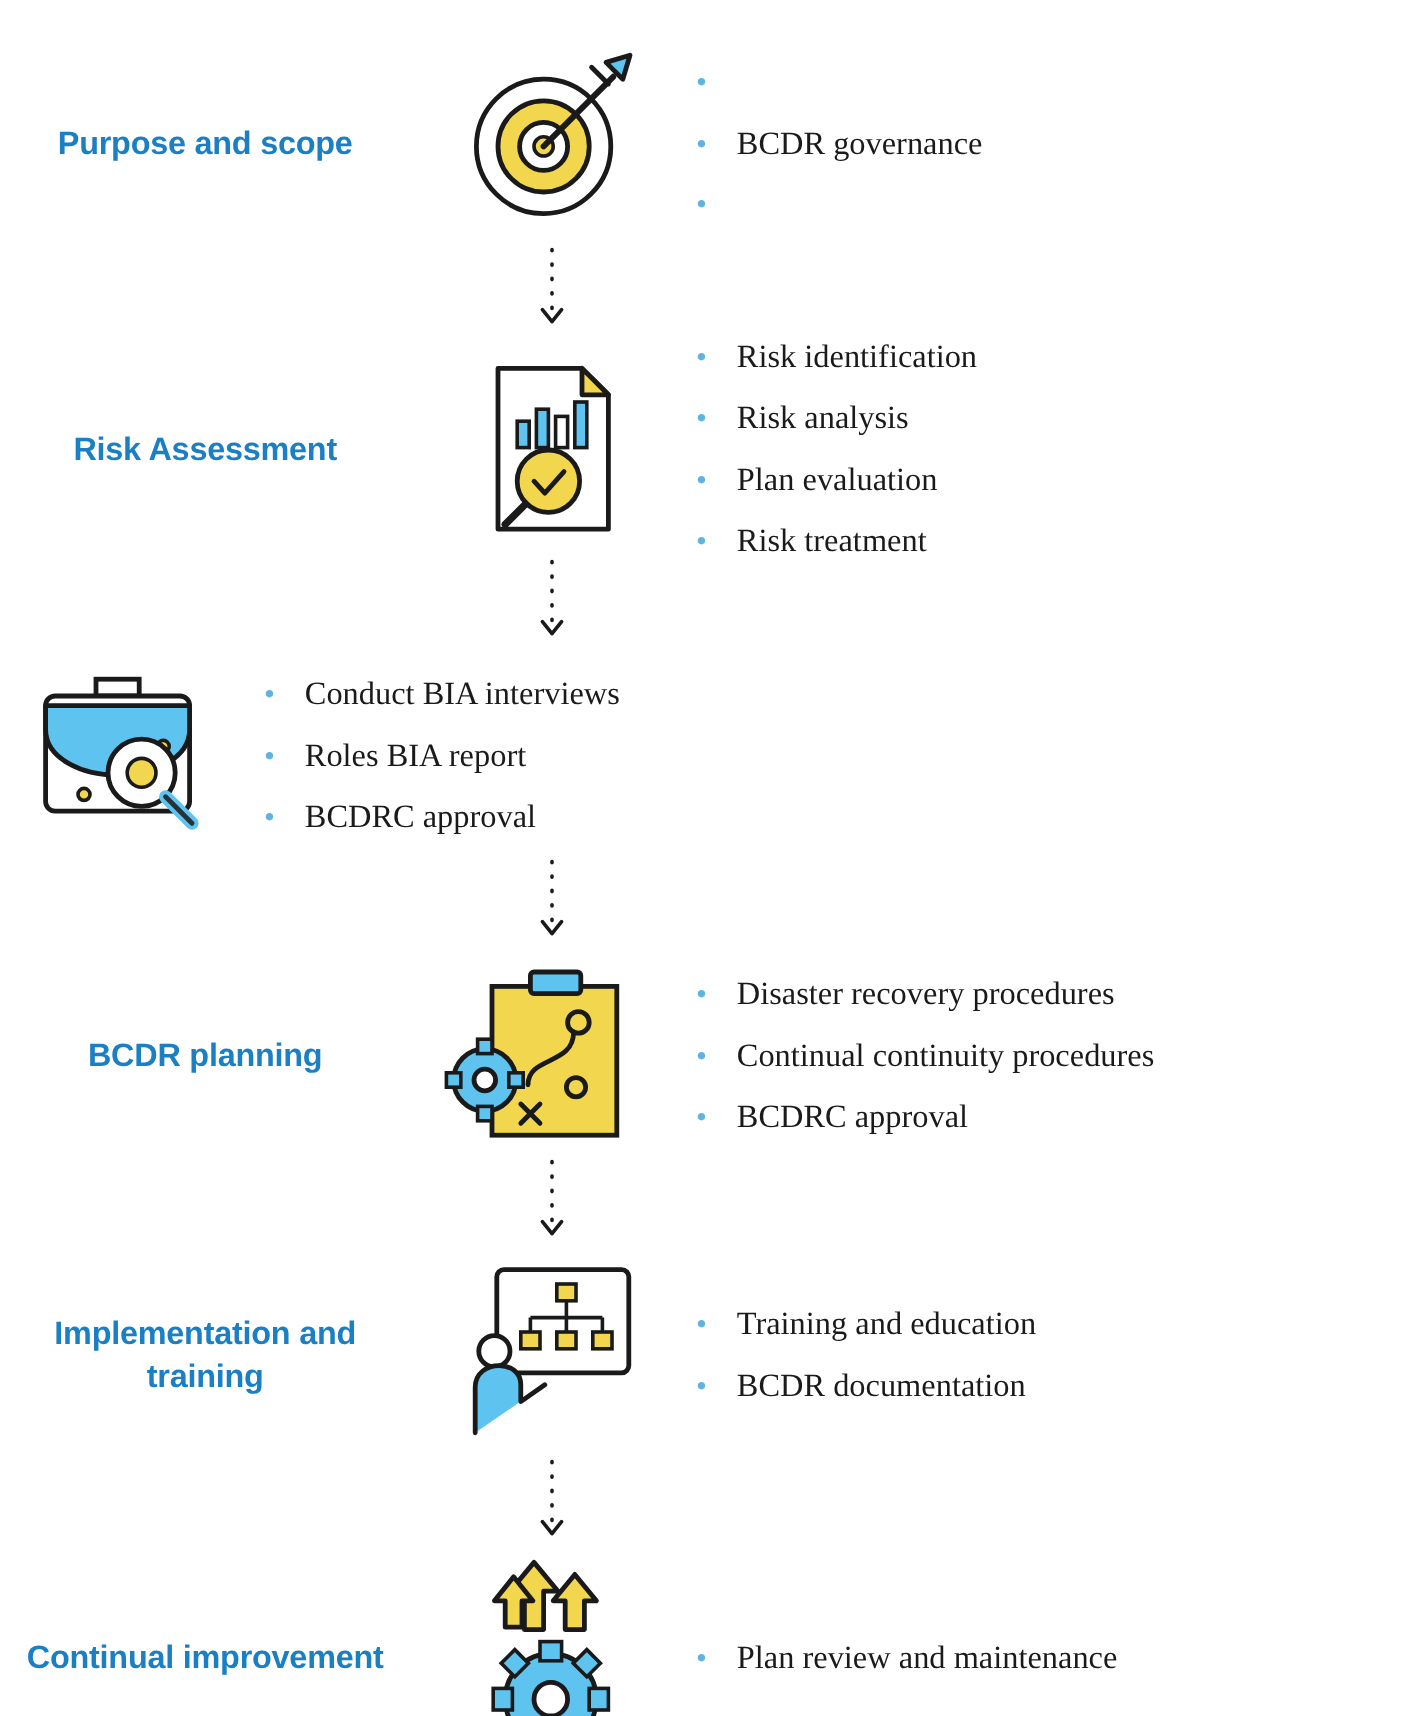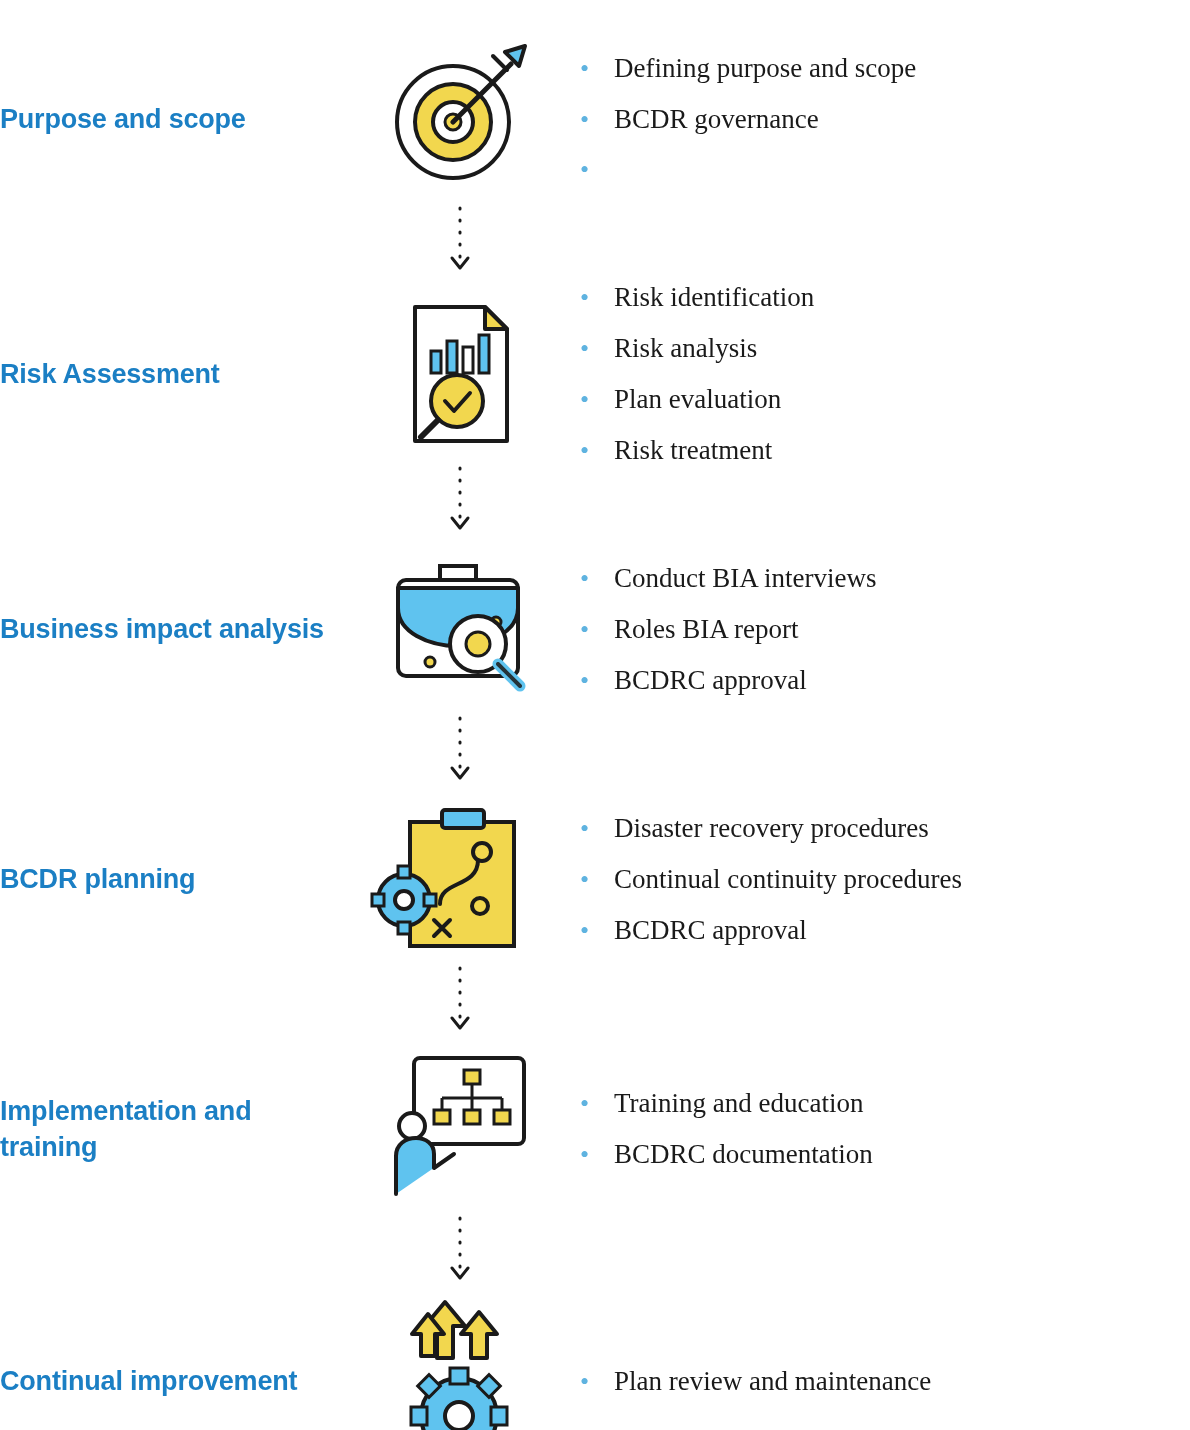--- a/index.html
+++ b/index.html
@@ -22,21 +22,21 @@
   }
   .stage {
     display: flex;
     align-items: center;
     width: 1190px;
     box-sizing: border-box;
   }
   .stage-label {
     width: 360px;
     flex: 0 0 360px;
-    text-align: left;
+    text-align: center;
     padding-right: 18px;
     box-sizing: border-box;
     color: #1b7fc4;
     font-weight: bold;
     font-size: 27px;
     line-height: 1.35;
     letter-spacing: -0.2px;
   }
   .stage-icon {
     width: 200px;
@@ -95,21 +95,20 @@
         <circle cx="78" cy="88" r="20" fill="#ffffff" stroke="#1a1a1a" stroke-width="4"></circle>
         <circle cx="78" cy="88" r="8" fill="#f2d74e" stroke="#1a1a1a" stroke-width="3"></circle>
         <line x1="78" y1="88" x2="136" y2="30" stroke="#1a1a1a" stroke-width="5" stroke-linecap="round"></line>
         <path d="M130 18 L150 12 L144 32 Z" fill="#5fc3ef" stroke="#1a1a1a" stroke-width="4" stroke-linejoin="round"></path>
         <path d="M118 22 L132 36" stroke="#1a1a1a" stroke-width="4" stroke-linecap="round"></path>
       </svg>
     </div>
     <div class="stage-bullets">
       <div class="bullet">
         <span class="bullet-dot">•</span>
-        <span>Defining purpose and scope</span>
       </div>
       <div class="bullet">
         <span class="bullet-dot">•</span>
         <span>BCDR governance</span>
       </div>
       <div class="bullet">
         <span class="bullet-dot">•</span>
       </div>
     </div>
   </div>
@@ -165,21 +164,20 @@
     <div class="connector-arrow">
       <svg width="30" height="80" viewBox="0 0 30 80">
         <line x1="15" y1="4" x2="15" y2="58" stroke="#1a1a1a" stroke-width="3" stroke-linecap="round" stroke-dasharray="1 11"></line>
         <path d="M7 54 L15 64 L23 54" fill="none" stroke="#1a1a1a" stroke-width="3" stroke-linecap="round" stroke-linejoin="round"></path>
       </svg>
     </div>
     <div class="connector-rest"></div>
   </div>
 
   <div class="stage">
-    <div class="stage-label">Business impact analysis</div>
     <div class="stage-icon">
       <svg width="185" height="170" viewBox="0 0 185 170">
         <rect x="72" y="22" width="36" height="14" fill="#ffffff" stroke="#1a1a1a" stroke-width="4"></rect>
         <rect x="30" y="36" width="120" height="96" rx="8" fill="#ffffff" stroke="#1a1a1a" stroke-width="4"></rect>
         <path d="M30 44 H150 V64 C150 88 120 102 90 102 C60 102 30 88 30 64 Z" fill="#5fc3ef" stroke="#1a1a1a" stroke-width="4" stroke-linejoin="round"></path>
         <circle cx="62" cy="118" r="5" fill="#f2d74e" stroke="#1a1a1a" stroke-width="3"></circle>
         <circle cx="128" cy="78" r="5" fill="#f2d74e" stroke="#1a1a1a" stroke-width="3"></circle>
         <circle cx="110" cy="100" r="28" fill="#ffffff" stroke="#1a1a1a" stroke-width="4"></circle>
         <circle cx="110" cy="100" r="12" fill="#f2d74e" stroke="#1a1a1a" stroke-width="3"></circle>
         <line x1="130" y1="120" x2="152" y2="142" stroke="#5fc3ef" stroke-width="11" stroke-linecap="round"></line>
@@ -274,21 +272,21 @@
         <path d="M28 150 V112 C28 100 38 94 48 94 C58 94 66 100 66 110 L66 124 L86 110" fill="#5fc3ef" stroke="#1a1a1a" stroke-width="4" stroke-linejoin="round" stroke-linecap="round"></path>
       </svg>
     </div>
     <div class="stage-bullets">
       <div class="bullet">
         <span class="bullet-dot">•</span>
         <span>Training and education</span>
       </div>
       <div class="bullet">
         <span class="bullet-dot">•</span>
-        <span>BCDRC documentation</span>
+        <span>BCDR documentation</span>
       </div>
     </div>
   </div>
 
   <div class="connector">
     <div class="connector-spacer"></div>
     <div class="connector-arrow">
       <svg width="30" height="80" viewBox="0 0 30 80">
         <line x1="15" y1="4" x2="15" y2="58" stroke="#1a1a1a" stroke-width="3" stroke-linecap="round" stroke-dasharray="1 11"></line>
         <path d="M7 54 L15 64 L23 54" fill="none" stroke="#1a1a1a" stroke-width="3" stroke-linecap="round" stroke-linejoin="round"></path>

